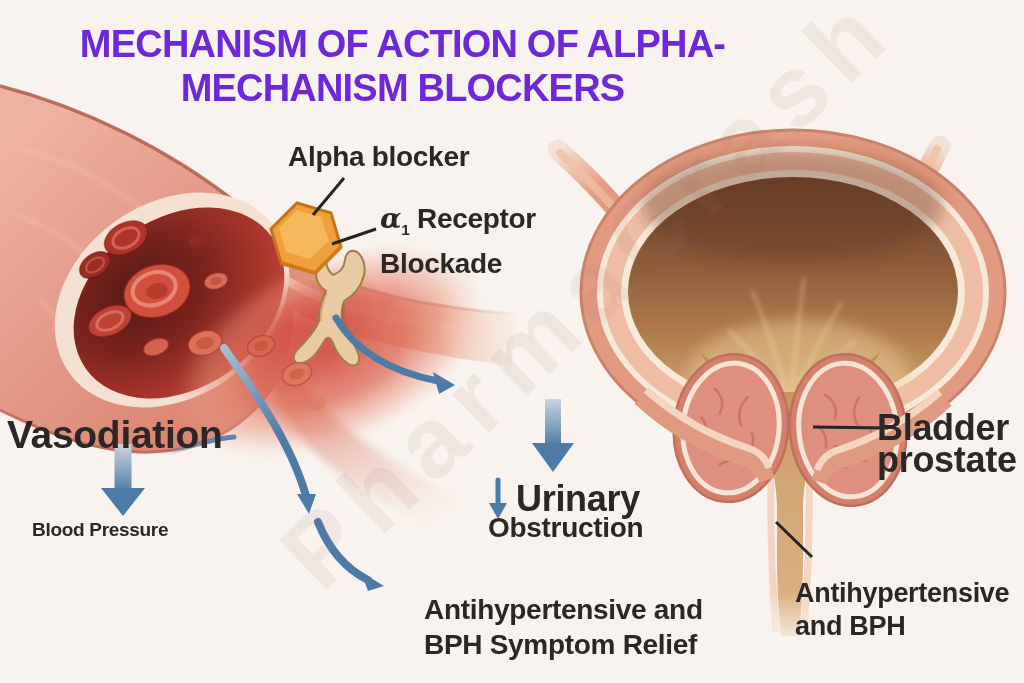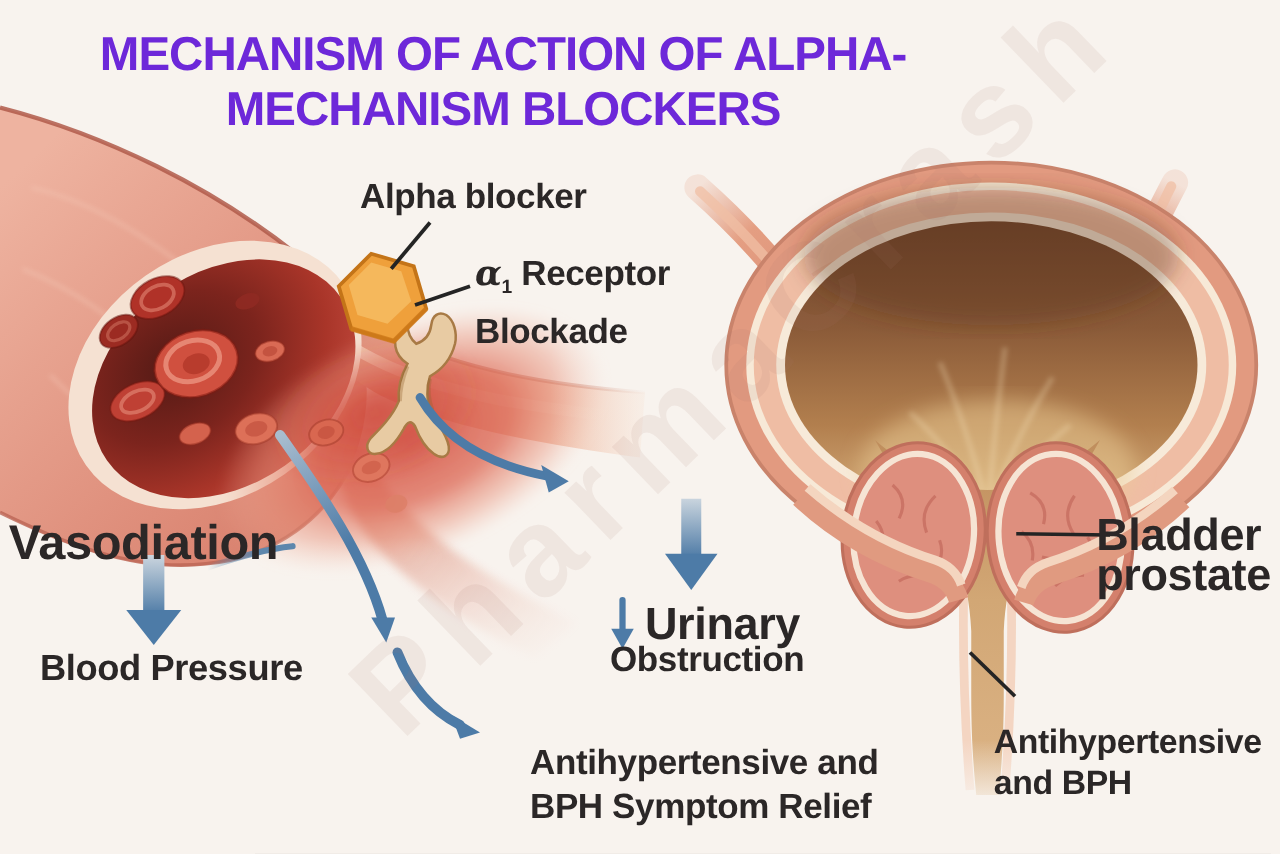--- a/index.html
+++ b/index.html
@@ -266,21 +266,21 @@
   <div>MECHANISM OF ACTION OF ALPHA-</div>
   <div>MECHANISM BLOCKERS</div>
 </div>
 
 <div class="lbl" style="left:288px;top:141px;font-size:28px;">Alpha blocker</div>
 <div class="lbl c" style="left:380px;top:202px;width:156px;font-size:28px;line-height:34px;">
   <div><span class="alpha">α</span><sub>1</sub> <span>Receptor</span></div>
   <div>Blockade</div>
 </div>
 <div class="lbl" style="left:7px;top:413px;font-size:39px;">Vasodiation</div>
-<div class="lbl" style="left:32px;top:519px;font-size:29px;">Blood Pressure</div>
+<div class="lbl" style="left:32px;top:519px;font-size:19px;">Blood Pressure</div>
 
 <div class="lbl" style="left:516px;top:478px;font-size:36px;">Urinary</div>
 <div class="lbl" style="left:488px;top:512px;font-size:28px;">Obstruction</div>
 <div class="lbl c" style="left:424px;top:592px;width:300px;font-size:28px;line-height:35px;">
   <div>Antihypertensive and</div>
   <div>BPH Symptom Relief</div>
 </div>
 
 <div class="lbl c" style="left:877px;top:412px;width:125px;font-size:36px;line-height:32px;">
   <div>Bladder</div>

